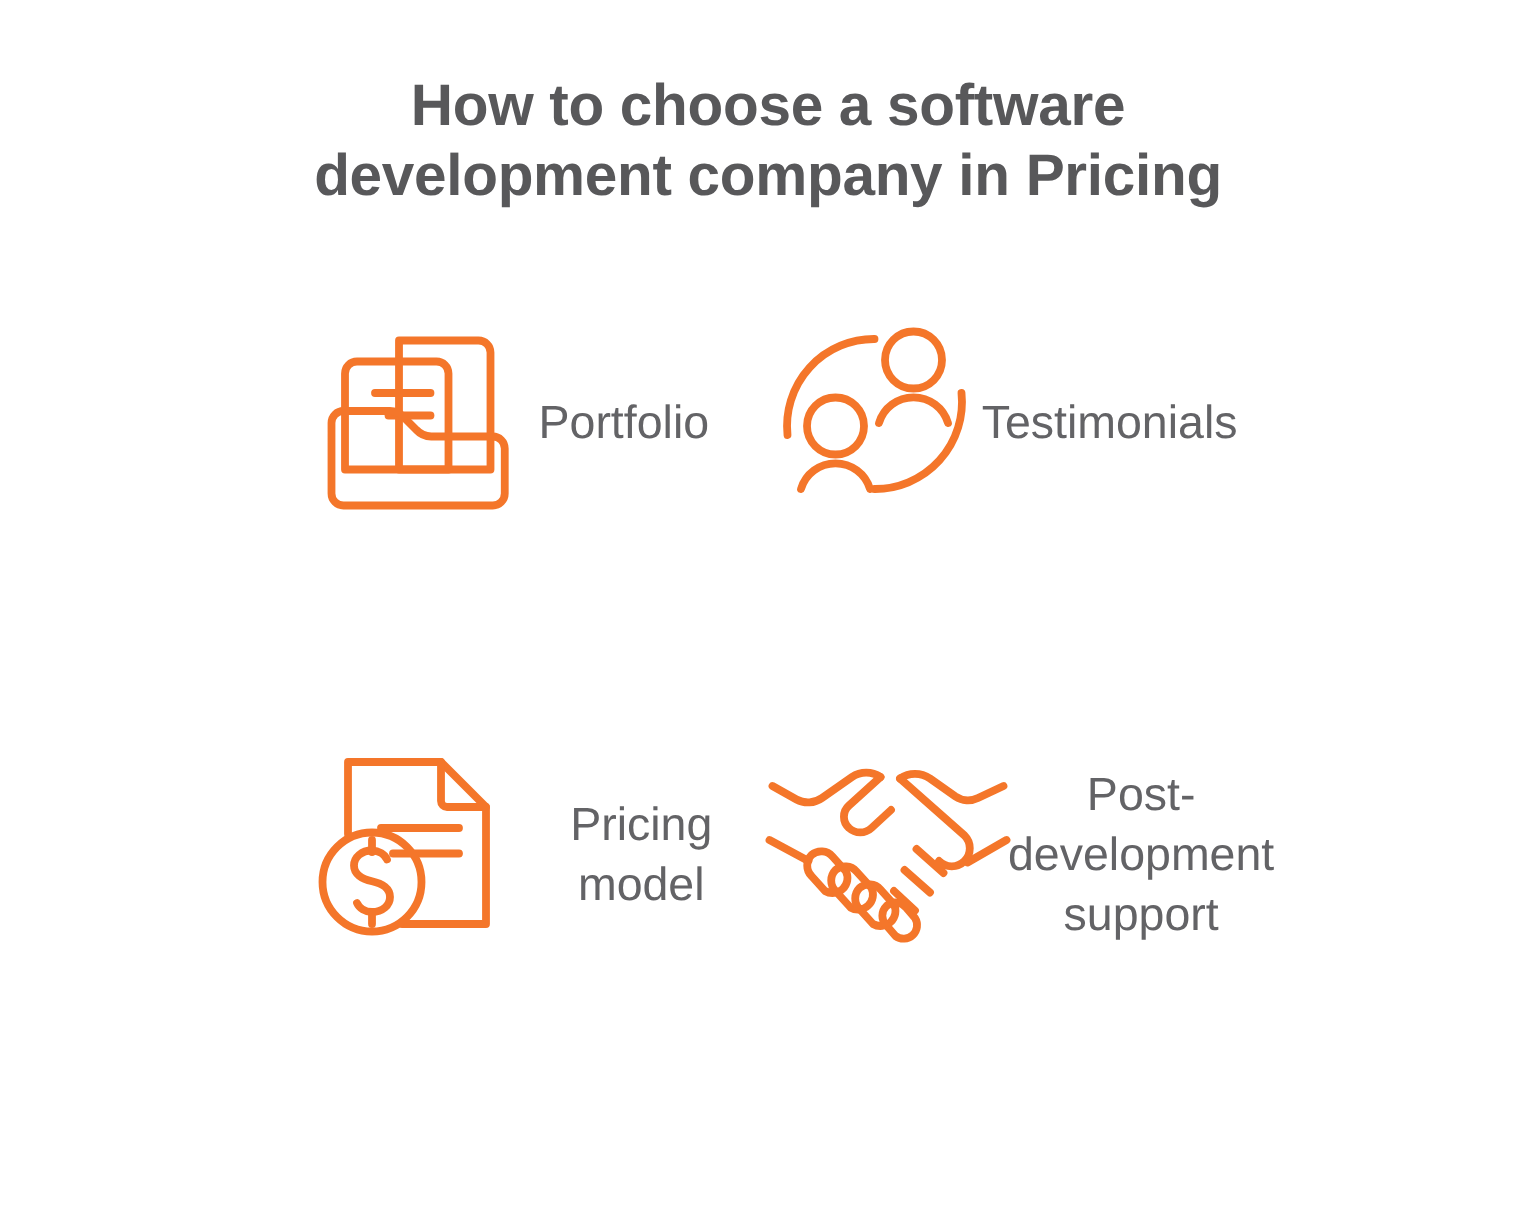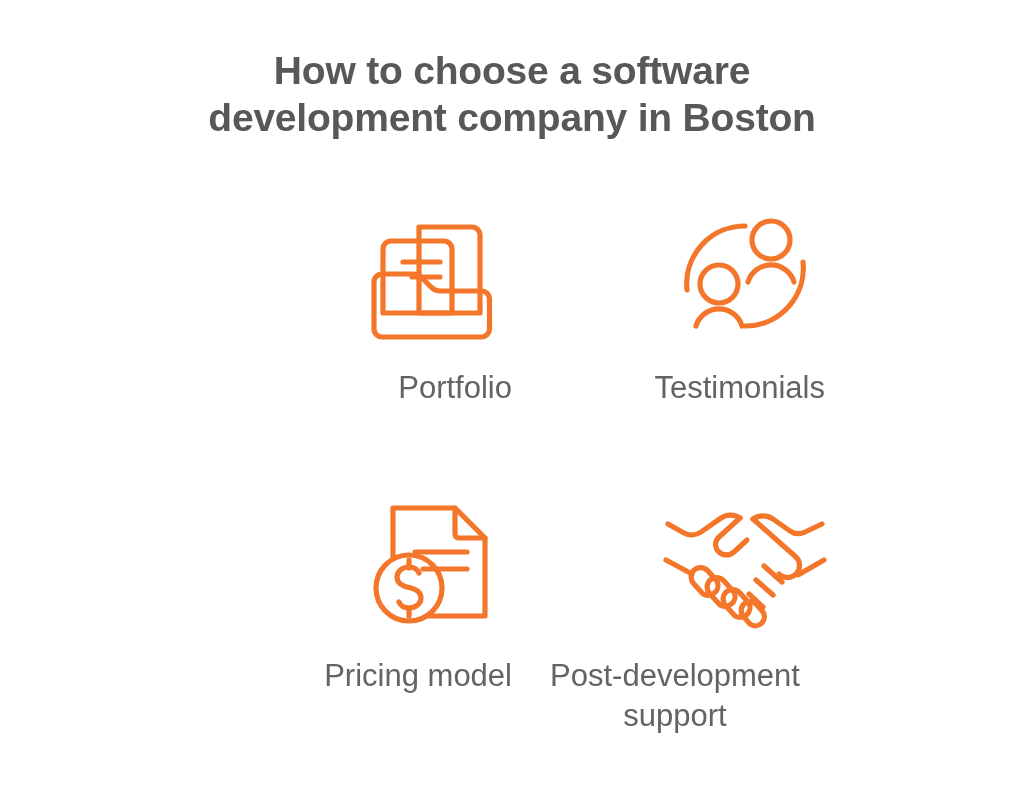--- a/index.html
+++ b/index.html
@@ -47,22 +47,22 @@
     width: 1024px;
     display: flex;
     justify-content: center;
   }
   .row-1 { top: 196px; }
   .row-2 { top: 484px; }
 
   .card {
     width: 313px;
     display: flex;
-    flex-direction: column;
-    align-items: flex-end;
+    flex-direction: row;
+    align-items: center;
   }
 
   .icon-box {
     width: 160px;
     height: 160px;
     display: flex;
     align-items: center;
     justify-content: center;
   }
   .icon-box svg { display: block; overflow: visible; }
@@ -79,21 +79,21 @@
 
   .row-2 .card { width: 313px; }
 </style>
 </head>
 <body>
 
 <div class="infographic">
 
   <div class="title">
     <span class="tline">How to choose a software</span>
-    <span class="tline">development company in Boston</span>
+    <span class="tline">development company in Pricing</span>
   </div>
 
   <div class="row row-1">
 
     <div class="card">
       <div class="icon-box">
         <svg width="132" height="142" viewBox="0 0 132 142" fill="none" stroke="#f4762a" stroke-width="5.2" stroke-linecap="round" stroke-linejoin="round">
 
           <path d="M53 22 h53 a8 8 0 0 1 8 8 v78 h-61 z"></path>
 

